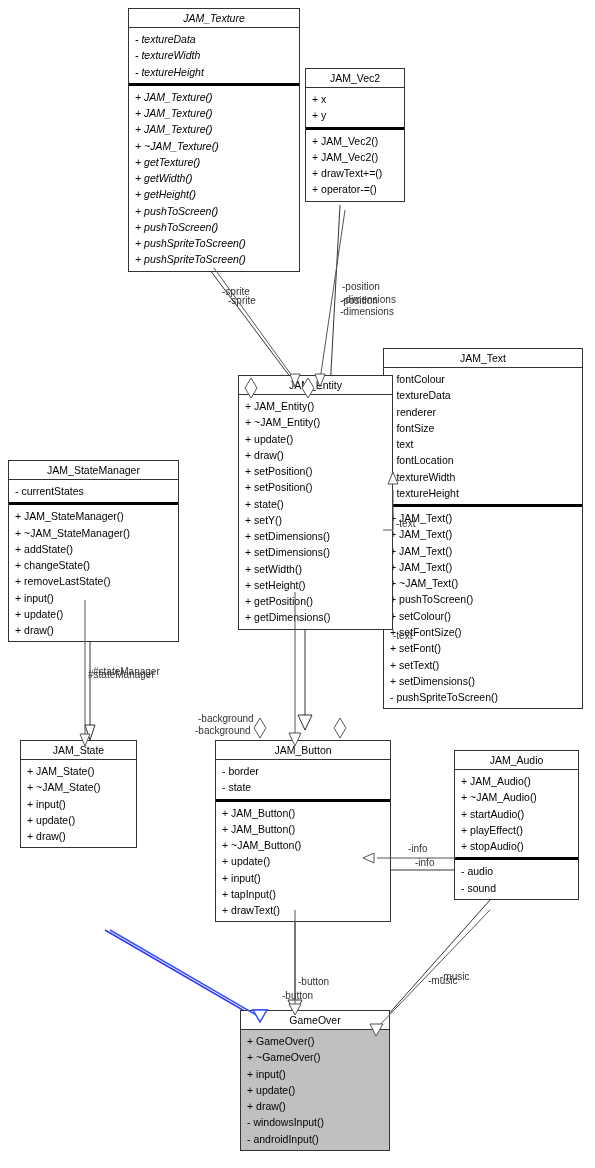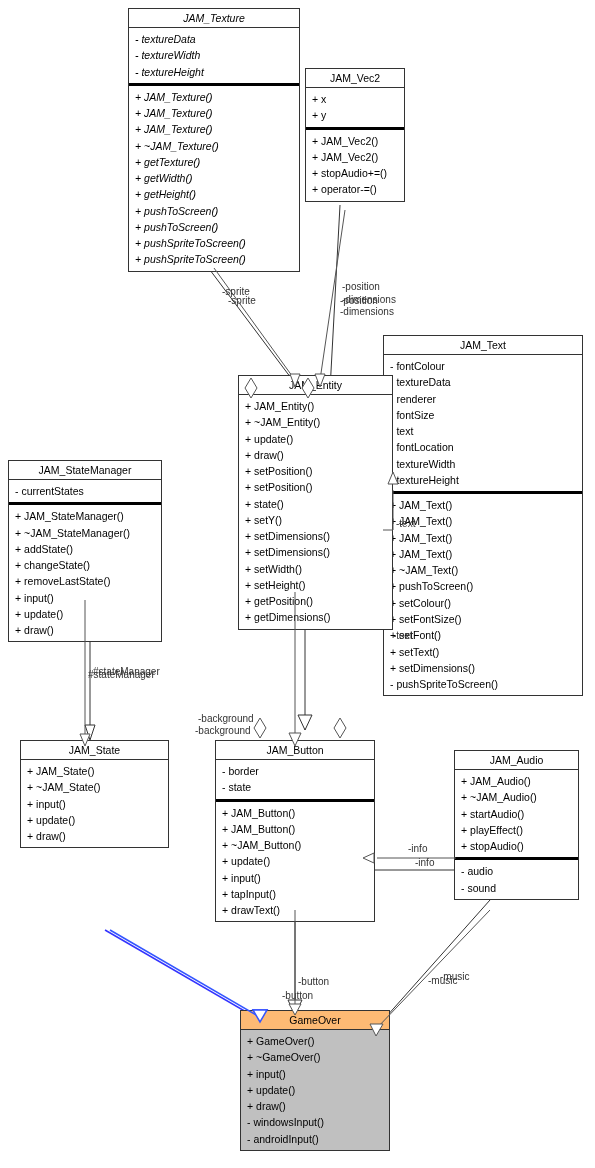--- a/index.html
+++ b/index.html
@@ -43,21 +43,21 @@
       top: 0;
       left: 0;
       width: 595px;
       height: 1168px;
       pointer-events: none;
     }
     .gameover-box {
       background: #c0c0c0;
     }
     .gameover-box .uml-box-header {
-      background: #fdba74;
+      background: #ffffff;
     }
   </style>
 </head>
 <body>
 
 <div class="diagram-container">
 
   <svg class="connections">
 
     <line x1="210" y1="270" x2="300" y2="390" stroke="#333" stroke-width="1"></line>
@@ -116,26 +116,26 @@
 
   <div class="uml-box" style="left:305px; top:68px; width:100px;">
     <div class="uml-box-header">JAM_Vec2</div>
     <div class="uml-section">
       <div>+ x</div>
       <div>+ y</div>
     </div>
     <div class="uml-section">
       <div>+ JAM_Vec2()</div>
       <div>+ JAM_Vec2()</div>
-      <div>+ stopAudio+=()</div>
+      <div>+ drawText+=()</div>
       <div>+ operator-=()</div>
     </div>
   </div>
 
-  <div class="uml-box" style="left:383px; top:335px; width:200px;">
+  <div class="uml-box" style="left:383px; top:348px; width:200px;">
     <div class="uml-box-header">JAM_Text</div>
     <div class="uml-section">
       <div>- fontColour</div>
       <div>- textureData</div>
       <div>- renderer</div>
       <div>- fontSize</div>
       <div>- text</div>
       <div>- fontLocation</div>
       <div>- textureWidth</div>
       <div>- textureHeight</div>
@@ -169,49 +169,49 @@
       <div>+ setY()</div>
       <div>+ setDimensions()</div>
       <div>+ setDimensions()</div>
       <div>+ setWidth()</div>
       <div>+ setHeight()</div>
       <div>+ getPosition()</div>
       <div>+ getDimensions()</div>
     </div>
   </div>
 
-  <div class="uml-box" style="left:8px; top:460px; width:154px;">
+  <div class="uml-box" style="left:8px; top:460px; width:171px;">
     <div class="uml-box-header">JAM_StateManager</div>
     <div class="uml-section">
       <div>- currentStates</div>
     </div>
     <div class="uml-section">
       <div>+ JAM_StateManager()</div>
       <div>+ ~JAM_StateManager()</div>
       <div>+ addState()</div>
       <div>+ changeState()</div>
       <div>+ removeLastState()</div>
       <div>+ input()</div>
       <div>+ update()</div>
       <div>+ draw()</div>
     </div>
   </div>
 
-  <div class="uml-box" style="left:20px; top:740px; width:149px;">
+  <div class="uml-box" style="left:20px; top:740px; width:117px;">
     <div class="uml-box-header">JAM_State</div>
     <div class="uml-section">
       <div>+ JAM_State()</div>
       <div>+ ~JAM_State()</div>
       <div>+ input()</div>
       <div>+ update()</div>
       <div>+ draw()</div>
     </div>
   </div>
 
-  <div class="uml-box" style="left:215px; top:740px; width:160px;">
+  <div class="uml-box" style="left:215px; top:740px; width:176px;">
     <div class="uml-box-header">JAM_Button</div>
     <div class="uml-section">
       <div>- border</div>
       <div>- state</div>
     </div>
     <div class="uml-section">
       <div>+ JAM_Button()</div>
       <div>+ JAM_Button()</div>
       <div>+ ~JAM_Button()</div>
       <div>+ update()</div>

